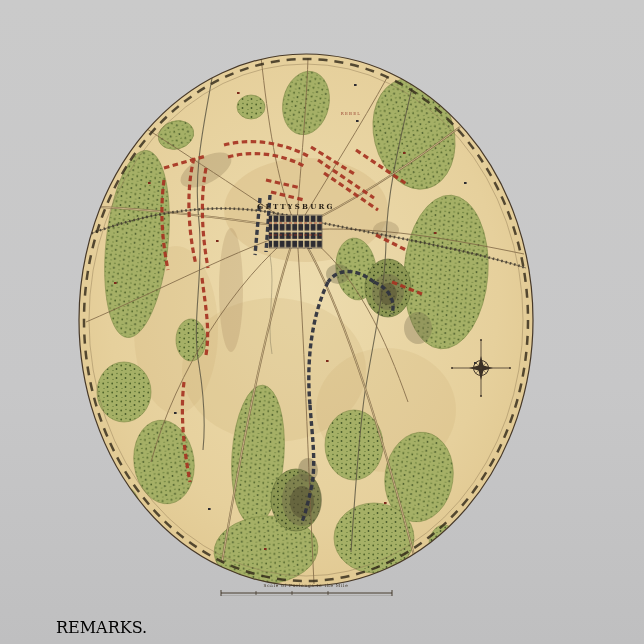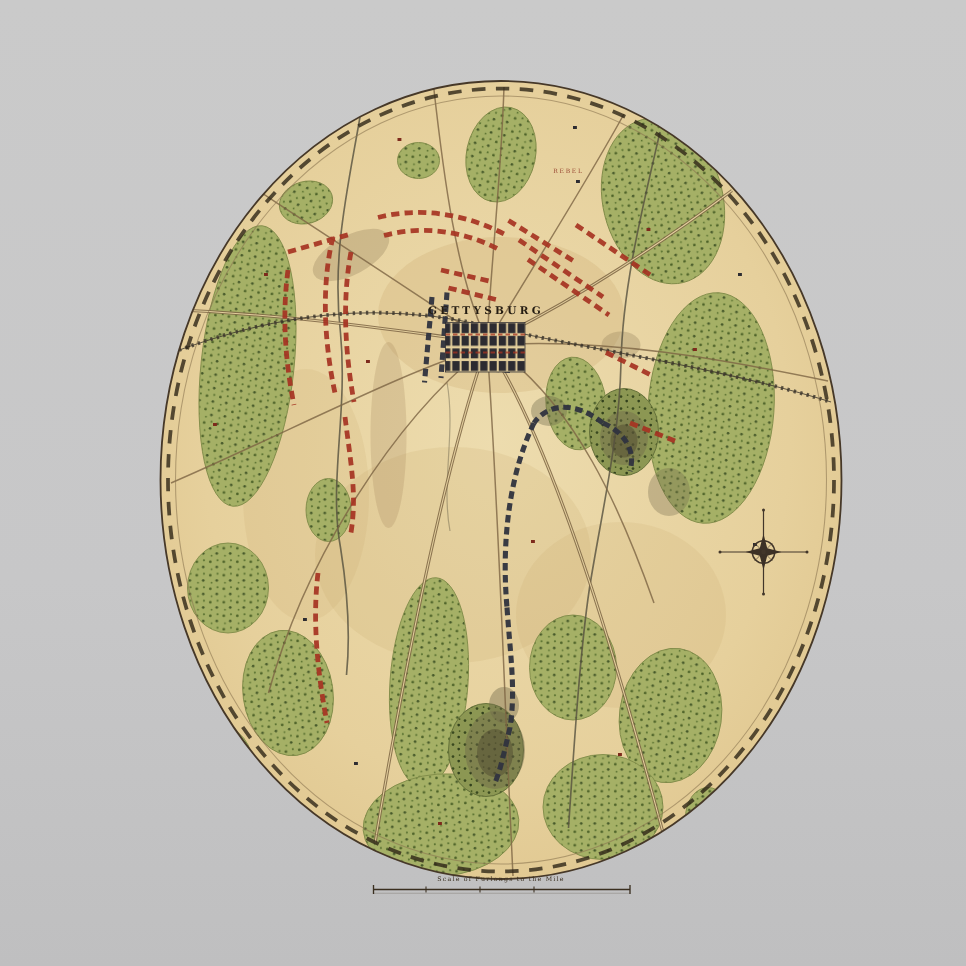--- a/index.html
+++ b/index.html
@@ -2,21 +2,21 @@
 <html><head>
 <meta charset="utf-8">
 <style>
   html,body{margin:0;padding:0;}
   body{
     width:644px;height:644px;overflow:hidden;
     background:linear-gradient(180deg,#cacaca 0%,#c7c7c8 60%,#bfbfc0 100%);
     font-family:"DejaVu Serif", serif;
   }
   .poster{
-    position:absolute;left:84px;top:30px;width:494px;height:584px;
+    position:absolute;left:56px;top:30px;width:494px;height:584px;
     background:radial-gradient(ellipse at 46% 42%, #efe0b4 0%, #e9d6a7 50%, #e0c globalization;
     background:radial-gradient(ellipse at 46% 42%, #efe0b4 0%, #e9d6a7 50%, #dfc791 82%, #d3b477 100%);
     box-shadow:3px 4px 8px rgba(0,0,0,.28), inset 0 0 50px rgba(125,95,45,.18);
     transform:rotate(.25deg);transform-origin:top left;
   }
   .frame-outer{position:absolute;left:21px;right:19px;top:17px;bottom:13px;
     border:1px solid rgba(150,120,75,.75);pointer-events:none;}
   .frame-inner{position:absolute;left:24px;right:22px;top:20px;bottom:16px;
     border:1px solid rgba(150,120,75,.35);pointer-events:none;}
   svg.map{position:absolute;left:0;top:0;}
@@ -233,15 +233,21 @@
       <line x1="165" y1="563" x2="336" y2="563" stroke-width=".9"></line>
       <line x1="165" y1="560" x2="165" y2="566" stroke-width=".9"></line>
       <line x1="200" y1="561" x2="200" y2="565" stroke-width=".7"></line>
       <line x1="236" y1="561" x2="236" y2="565" stroke-width=".7"></line>
       <line x1="272" y1="561" x2="272" y2="565" stroke-width=".7"></line>
       <line x1="336" y1="560" x2="336" y2="566" stroke-width=".9"></line>
       <line x1="165" y1="565.5" x2="336" y2="565.5" stroke-width=".3" opacity=".5"></line>
     </g>
   </svg>
 
+  <div class="panel remarks">
+    <div class="s55">
+      <div class="remarks-title">REMARKS.</div>
+
+    </div>
+  </div>
 
   
 </div>
 
 </body></html>

